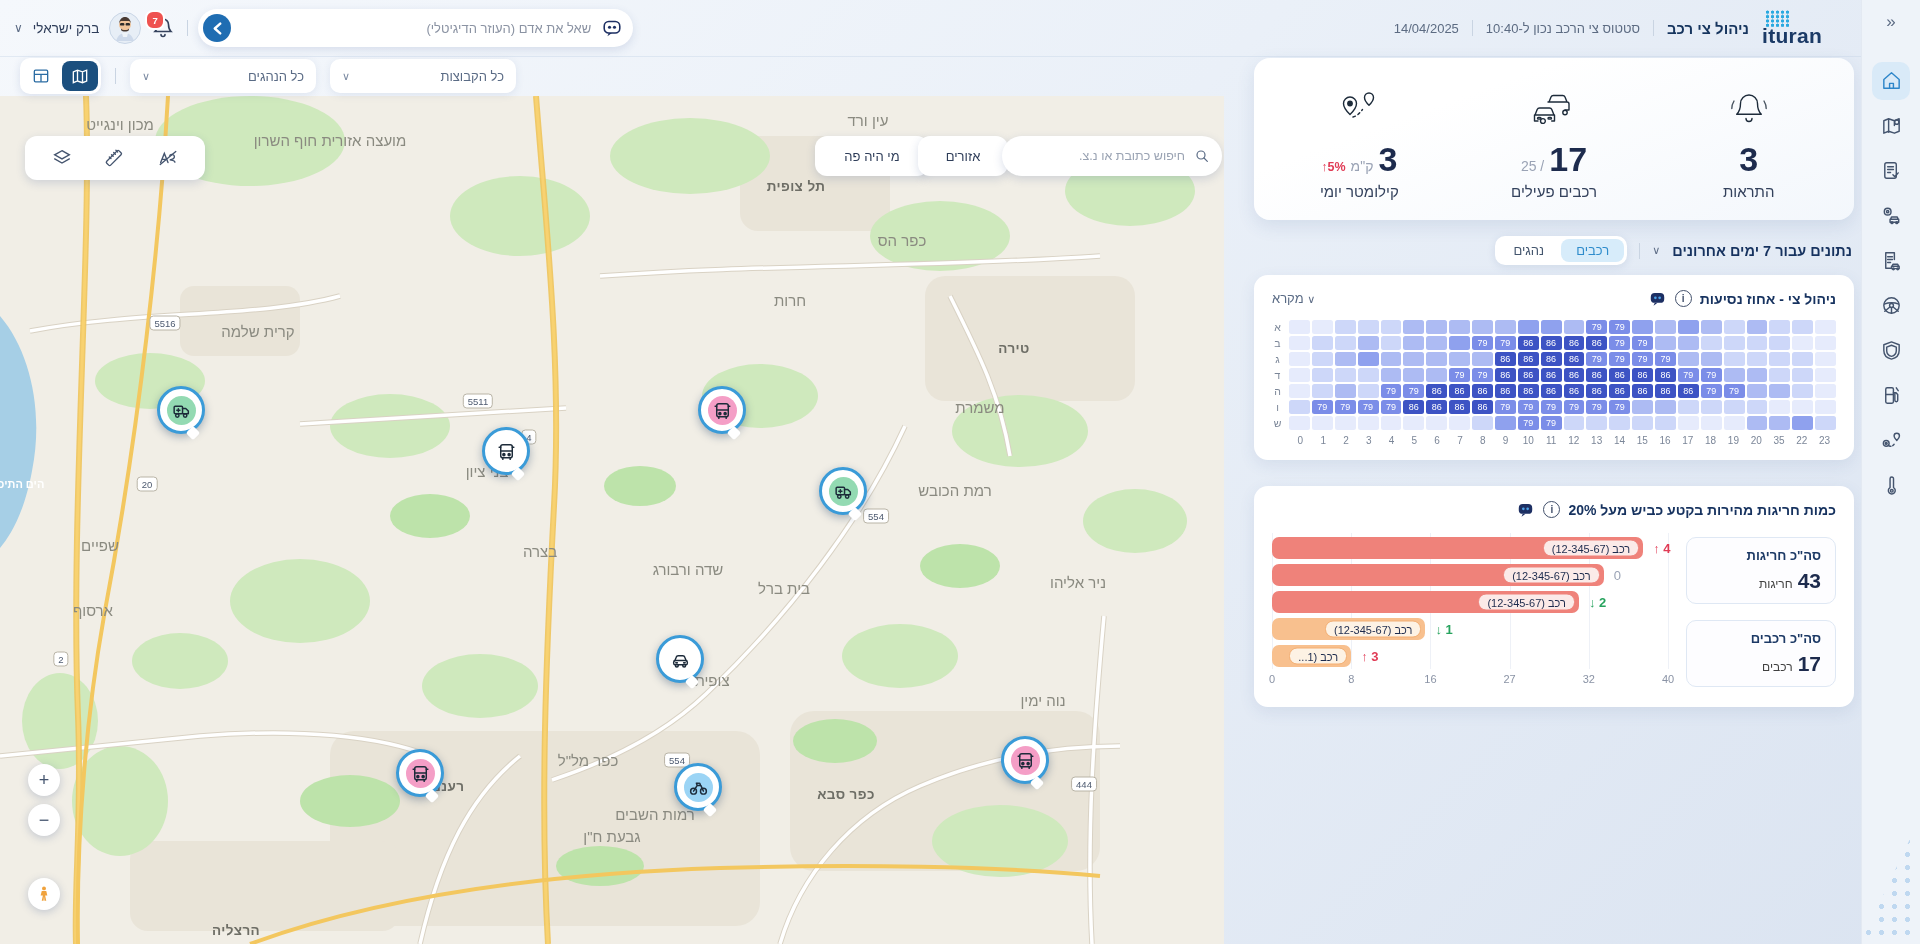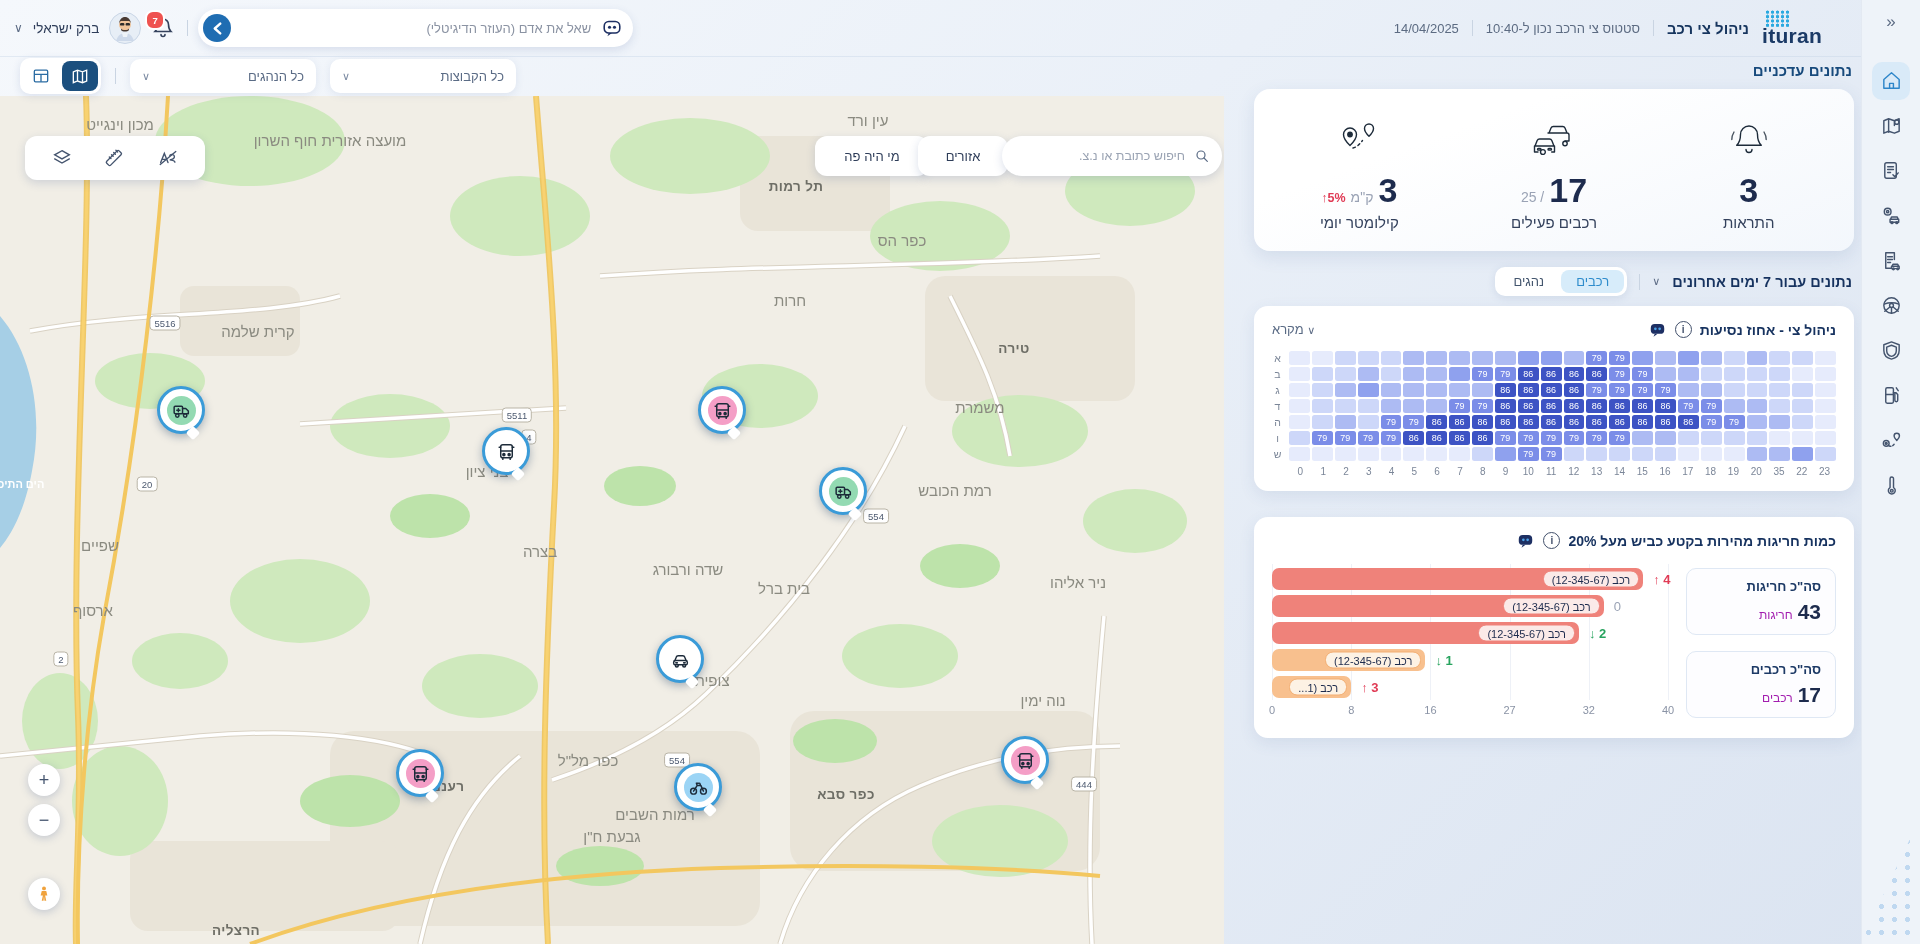--- a/index.html
+++ b/index.html
@@ -137,21 +137,21 @@
            font-size:12.5px;color:#7b8698}
   .fn-b{font-weight:700;color:#22304f}
   .fn-div{color:#c9d4e2;margin:0 10px}
   
   .chart-row{display:flex;gap:18px;margin-top:14px}
   .summary{width:150px;display:flex;flex-direction:column;gap:16px;padding-top:4px}
   .sum-box{border:1px solid #dfe8f4;border-radius:10px;padding:10px 14px;background:#fdfdff}
   .sum-title{font-size:13px;font-weight:700;color:#1d3a66;margin-bottom:6px}
   .sum-val-row{display:flex;align-items:baseline;gap:5px;direction:rtl}
   .sum-val{font-size:21px;font-weight:700;color:#1d2b4d}
-  .sum-unit{font-size:12px;color:#a21caf}
+  .sum-unit{font-size:12px;color:#404040}
   .plot{flex:1;direction:ltr;position:relative;height:160px}
   .gridline{position:absolute;top:0;height:136px;width:1px;background:#eef1f7}
   .bar{position:absolute;height:22px;border-radius:7px}
   .bar.red{background:#ef827a}
   .bar.orange{background:#f8c08e}
   .bar-pill{position:absolute;right:4px;top:50%;transform:translateY(-50%);border-radius:8px;
             font-size:11px;padding:1.5px 8px;color:#1d2b4d;direction:rtl;white-space:nowrap}
   .pill-red{background:#fbeae8;border:1.5px solid #ef827a}
   .pill-orange{background:#fdf2e4;border:1.5px solid #f3ae72}
   .delta{position:absolute;font-size:13px;font-weight:700;transform:translateY(-50%);white-space:nowrap;direction:ltr}
@@ -458,21 +458,21 @@
   <div class="pegman" style="top:782px">
     <svg width="18" height="18" viewBox="0 0 24 24" fill="#f0a23c">
         <circle cx="12" cy="4.5" r="2.6"></circle>
         <path d="M9 8h6l1.5 6h-3L15 21h-2.4L12 15l-.6 6H9L10.5 14h-3z"></path>
       </svg>
   </div>
 <div class="place sea" style="left: 18px; top: 388px;">הים התיכון</div>
     <div class="place town" style="left: 120px; top: 28px;">מכון וינגייט</div>
     <div class="place town" style="left: 330px; top: 44px;">מועצה אזורית חוף השרון</div>
     <div class="place town" style="left: 868px; top: 24px;">עין ורד</div>
-    <div class="place city" style="left: 796px; top: 90px;">תל רמות</div>
+    <div class="place city" style="left: 796px; top: 90px;">תל צופית</div>
     <div class="place town" style="left: 902px; top: 144px;">כפר הס</div>
     <div class="place town" style="left: 790px; top: 204px;">חרות</div>
     <div class="place town" style="left: 258px; top: 235px;">קרית שלמה</div>
     <div class="place city" style="left: 1014px; top: 252px;">טירה</div>
     <div class="place town" style="left: 980px; top: 311px;">משמרת</div>
     <div class="place town" style="left: 487px; top: 375px;">בני ציון</div>
     <div class="place town" style="left: 955px; top: 394px;">רמת הכובש</div>
     <div class="place town" style="left: 540px; top: 455px;">בצרה</div>
     <div class="place town" style="left: 688px; top: 473px;">שדה ורבורג</div>
     <div class="place town" style="left: 784px; top: 492px;">בית ברל</div>
@@ -481,21 +481,21 @@
     <div class="place town" style="left: 93px; top: 514px;">ארסוף</div>
     <div class="place town" style="left: 712px; top: 584px;">צופית</div>
     <div class="place town" style="left: 1043px; top: 604px;">נוה ימין</div>
     <div class="place town" style="left: 588px; top: 664px;">כפר מל"ל</div>
     <div class="place city" style="left: 445px; top: 690px;">רעננה</div>
     <div class="place city" style="left: 846px; top: 698px;">כפר סבא</div>
     <div class="place town" style="left: 655px; top: 718px;">רמות השבים</div>
     <div class="place town" style="left: 612px; top: 740px;">גבעת ח"ן</div>
     <div class="place city" style="left: 236px; top: 834px;">הרצליה</div>
     <div class="road-badge" style="left: 165px; top: 227px;">5516</div>
-    <div class="road-badge" style="left: 478px; top: 319px; margin-left: 39px;">5511</div>
+    <div class="road-badge" style="left: 478px; top: 305px;">5511</div>
     <div class="road-badge" style="left: 529px; top: 341px;">4</div>
     <div class="road-badge" style="left: 147px; top: 388px;">20</div>
     <div class="road-badge" style="left: 876px; top: 420px;">554</div>
     <div class="road-badge" style="left: 677px; top: 664px;">554</div>
     <div class="road-badge" style="left: 61px; top: 563px;">2</div>
     <div class="road-badge" style="left: 1084px; top: 688px;">444</div>
     <div class="marker" style="left: 181px; top: 314px;">
       <span class="marker-inner" style="background:#93dab2">
         <svg viewBox="0 0 20 20">
           <rect x="3" y="6" width="8" height="7" rx="1"></rect>
@@ -577,21 +577,20 @@
           <path d="M4.5 9.5h11M3 6h1.5M15.5 6H17"></path>
           <circle cx="7.5" cy="13" r="1" fill="#1d2b3a"></circle>
           <circle cx="12.5" cy="13" r="1" fill="#1d2b3a"></circle>
           <path d="M6.5 16v1.5M13.5 16v1.5"></path>
         </svg>
       </span>
     </div>
   </div>
 
 <section class="panel">
-  <div class="panel-title">נתונים עדכניים</div>
 
   <div class="stats-card">
     <div class="stat">
       <div class="stat-icon">
         <svg viewBox="0 0 46 40">
             <path d="M8 13c-1.5 2.5-2.2 5-2.2 7.5M38 13c1.5 2.5 2.2 5 2.2 7.5" opacity=".8"></path>
             <path d="M23 7a8.5 8.5 0 00-8.5 8.5c0 7-2.3 9.3-3.8 10.8h24.6c-1.5-1.5-3.8-3.8-3.8-10.8A8.5 8.5 0 0023 7zM20 30.5a3 3 0 006 0"></path>
           </svg>
       </div>
       <div class="stat-value-row">

